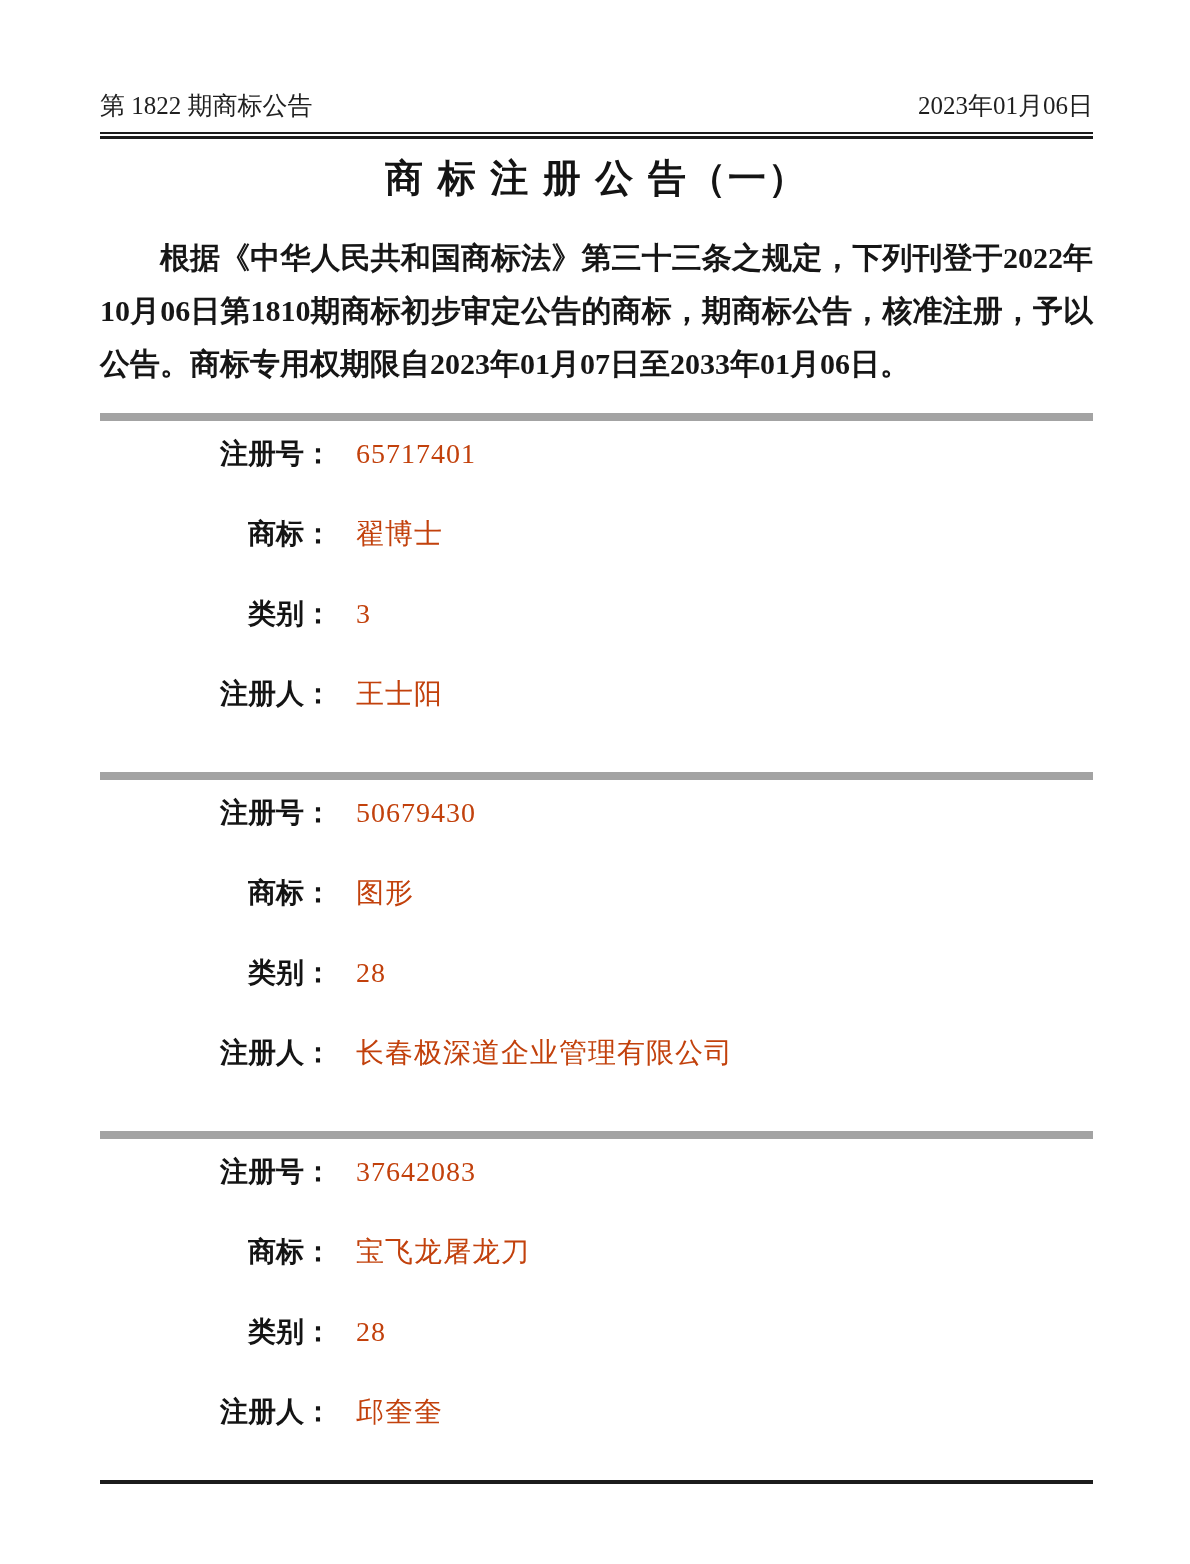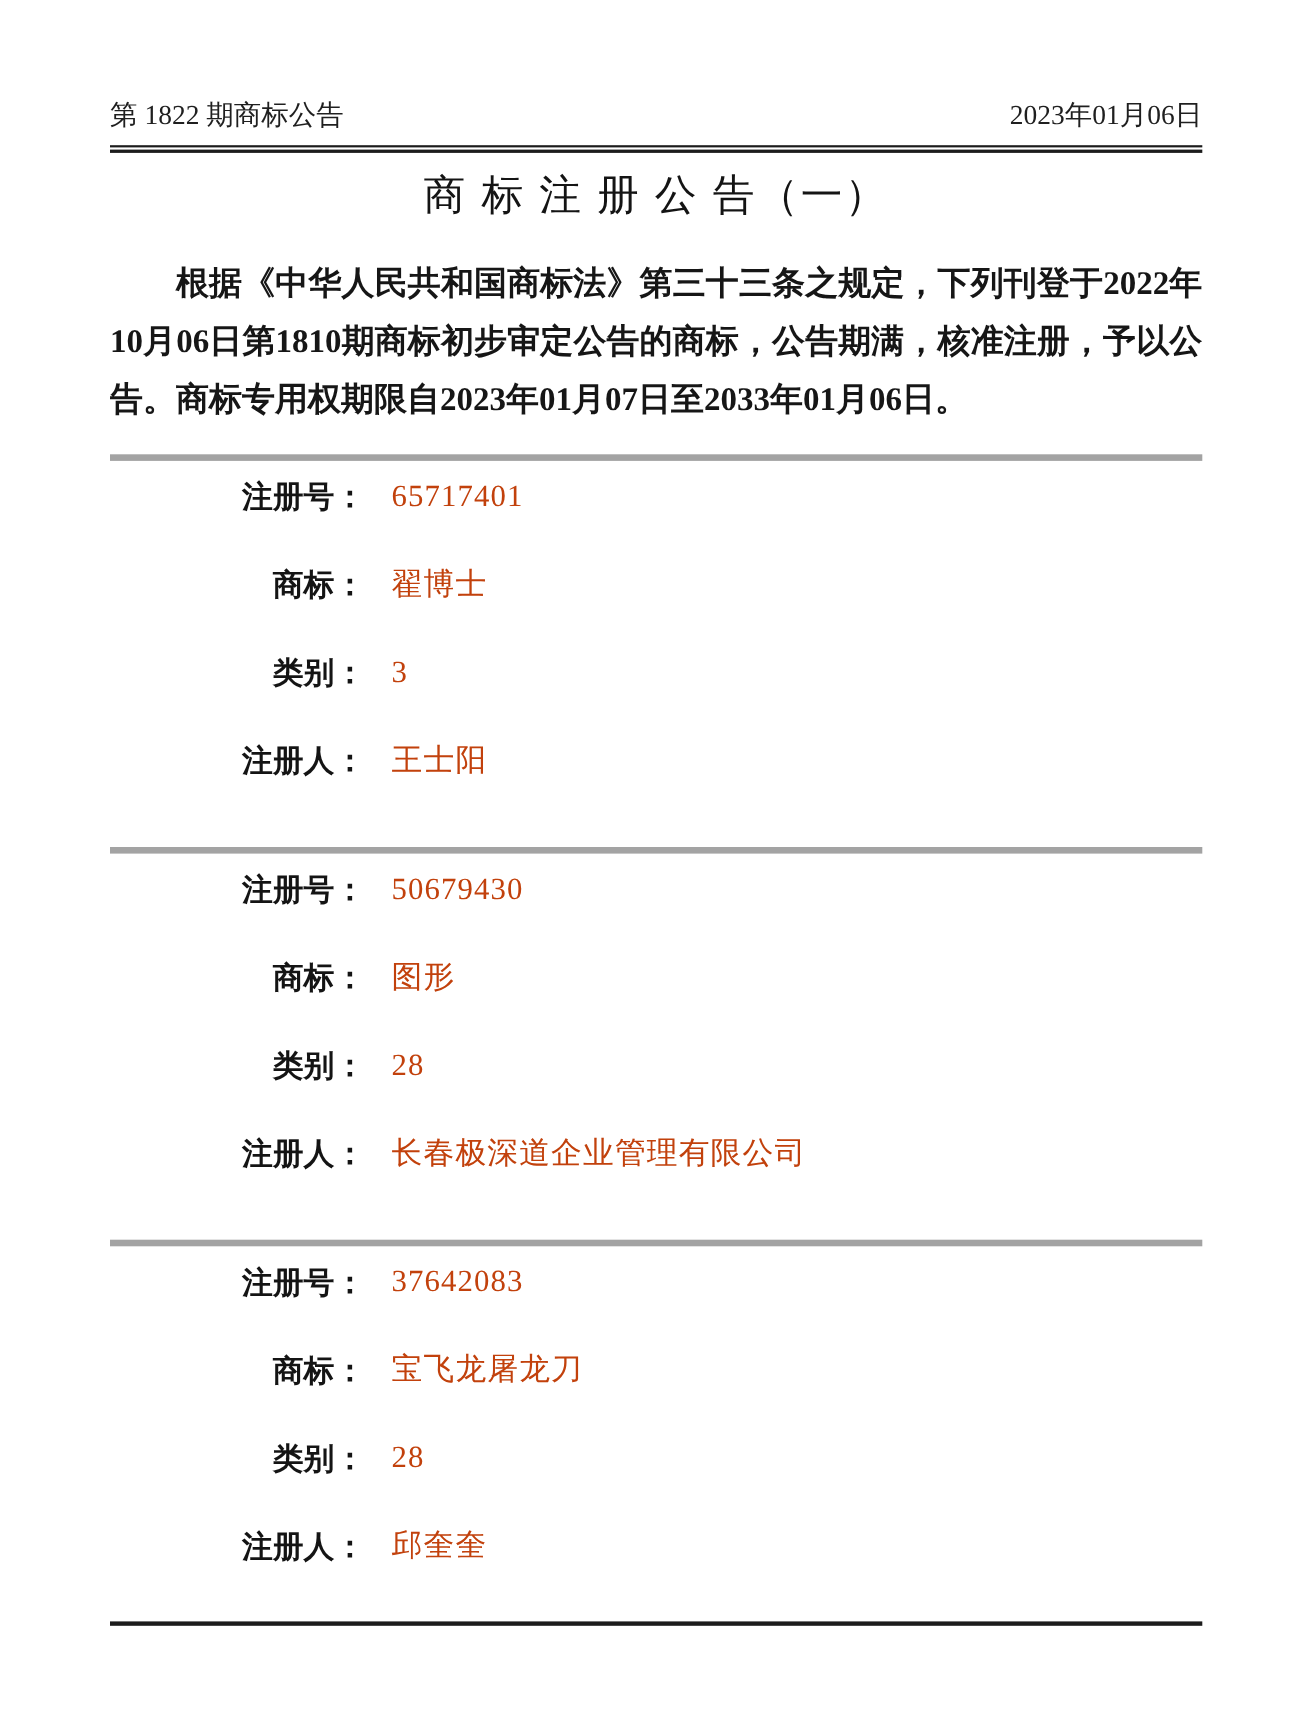--- a/index.html
+++ b/index.html
@@ -32,38 +32,38 @@
     border-top: 2px solid #1c1c1c;
     border-bottom: 3px solid #1c1c1c;
   }
   
   .doc-title {
     margin-top: 14px;
     text-align: center;
     font-family: "Liberation Sans", "DejaVu Sans", sans-serif;
     font-size: 38px;
     line-height: 50px;
-    font-weight: normal;
+    font-weight: bold;
     letter-spacing: 2px;
     color: #141414;
   }
   
   .intro {
     margin-top: 28px;
     font-size: 30px;
     line-height: 53px;
     text-align: justify;
     text-indent: 2em;
     font-weight: 600;
     color: #161616;
   }
   
   .records { margin-top: 23px; }
   .record {
-    border-top: 6px solid #a3a3a3;
+    border-top: 8px solid #a3a3a3;
     padding-top: 16px;
     margin-bottom: 15px;
   }
   .record:last-of-type { margin-bottom: 5px; }
   .field-row {
     height: 80px;
     display: flex;
     align-items: flex-start;
   }
   .field-label {
@@ -94,21 +94,21 @@
   <div class="content">
 
     <div class="doc-header">
       <span>第 1822 期商标公告</span>
       <span>2023年01月06日</span>
     </div>
     <div class="header-rule"></div>
 
     <h1 class="doc-title">商 标 注 册 公 告（一）</h1>
 
-    <p class="intro">根据《中华人民共和国商标法》第三十三条之规定，下列刊登于2022年10月06日第1810期商标初步审定公告的商标，公告期满，核准注册，予以公告。商标专用权期限自2023年01月07日至2033年01月06日。</p>
+    <p class="intro">根据《中华人民共和国商标法》第三十三条之规定，下列刊登于2022年10月06日第1810期商标初步审定公告的商标，期商标公告，核准注册，予以公告。商标专用权期限自2023年01月07日至2033年01月06日。</p>
 
     <div class="records">
 
       <article class="record">
         <div class="field-row">
           <span class="field-label">注册号：</span>
           <span class="field-value">65717401</span>
         </div>
         <div class="field-row">
           <span class="field-label">商标：</span>

